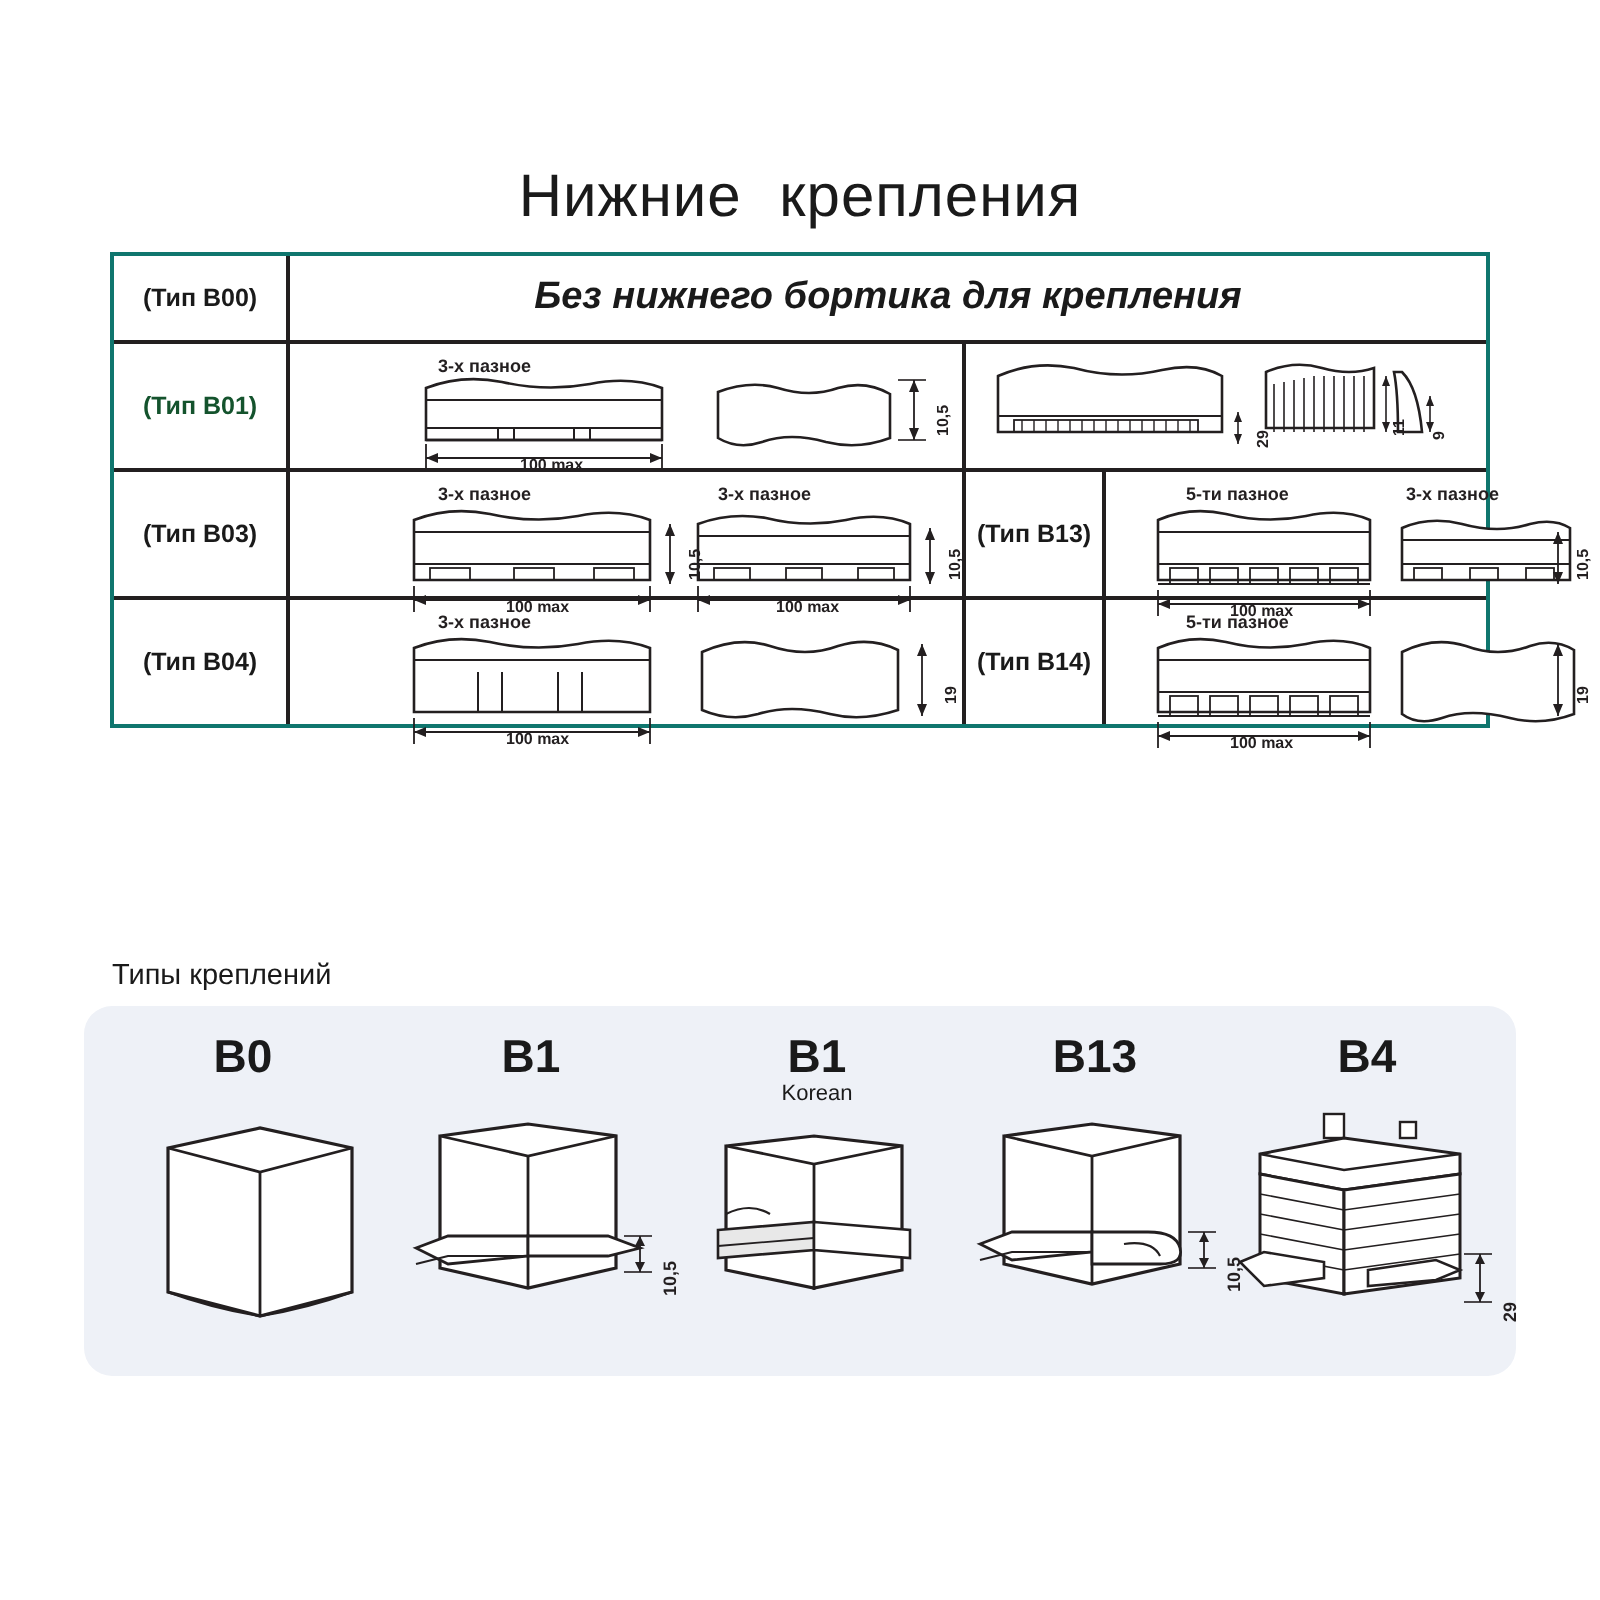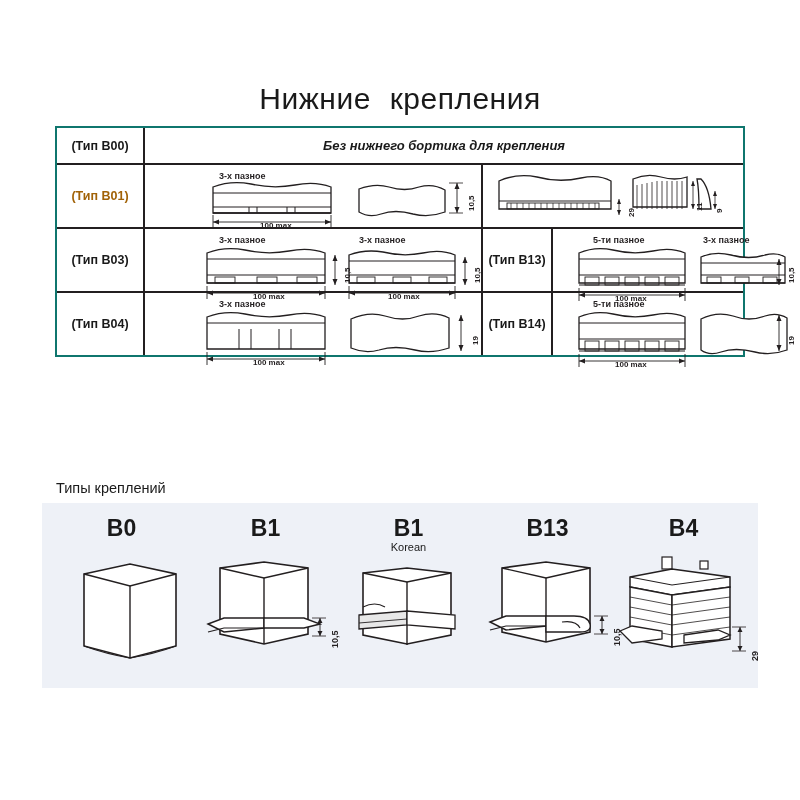--- a/index.html
+++ b/index.html
@@ -45,28 +45,28 @@
     flex: 0 0 88px;
     display: flex;
     align-items: center;
     justify-content: center;
     font-size: 12.5px;
     font-weight: bold;
     border-right: 2px solid #231f20;
     box-sizing: border-box;
     text-align: center;
   }
-  .cell-label.red { color: #a16207; }
+  .cell-label.red { color: #14532d; }
 
   .cell-note {
     flex: 1 1 auto;
     display: flex;
     align-items: center;
     justify-content: center;
-    font-size: 13px;
+    font-size: 19px;
     font-weight: bold;
     font-style: italic;
     padding: 10px 0;
   }
 
   .cell-art {
     flex: 1 1 0;
     position: relative;
     box-sizing: border-box;
     border-right: 2px solid #231f20;
@@ -110,20 +110,21 @@
     font-size: 14.5px;
     font-weight: normal;
   }
   .mounts-panel {
     position: absolute;
     left: 42px;
     top: 503px;
     width: 716px;
     height: 185px;
     background: #eef1f7;
+    border-radius: 14px;
   }
   .mount-item {
     position: absolute;
     top: 0;
     width: 143px;
     height: 185px;
   }
   .mount-name {
     position: absolute;
     top: 12px;

